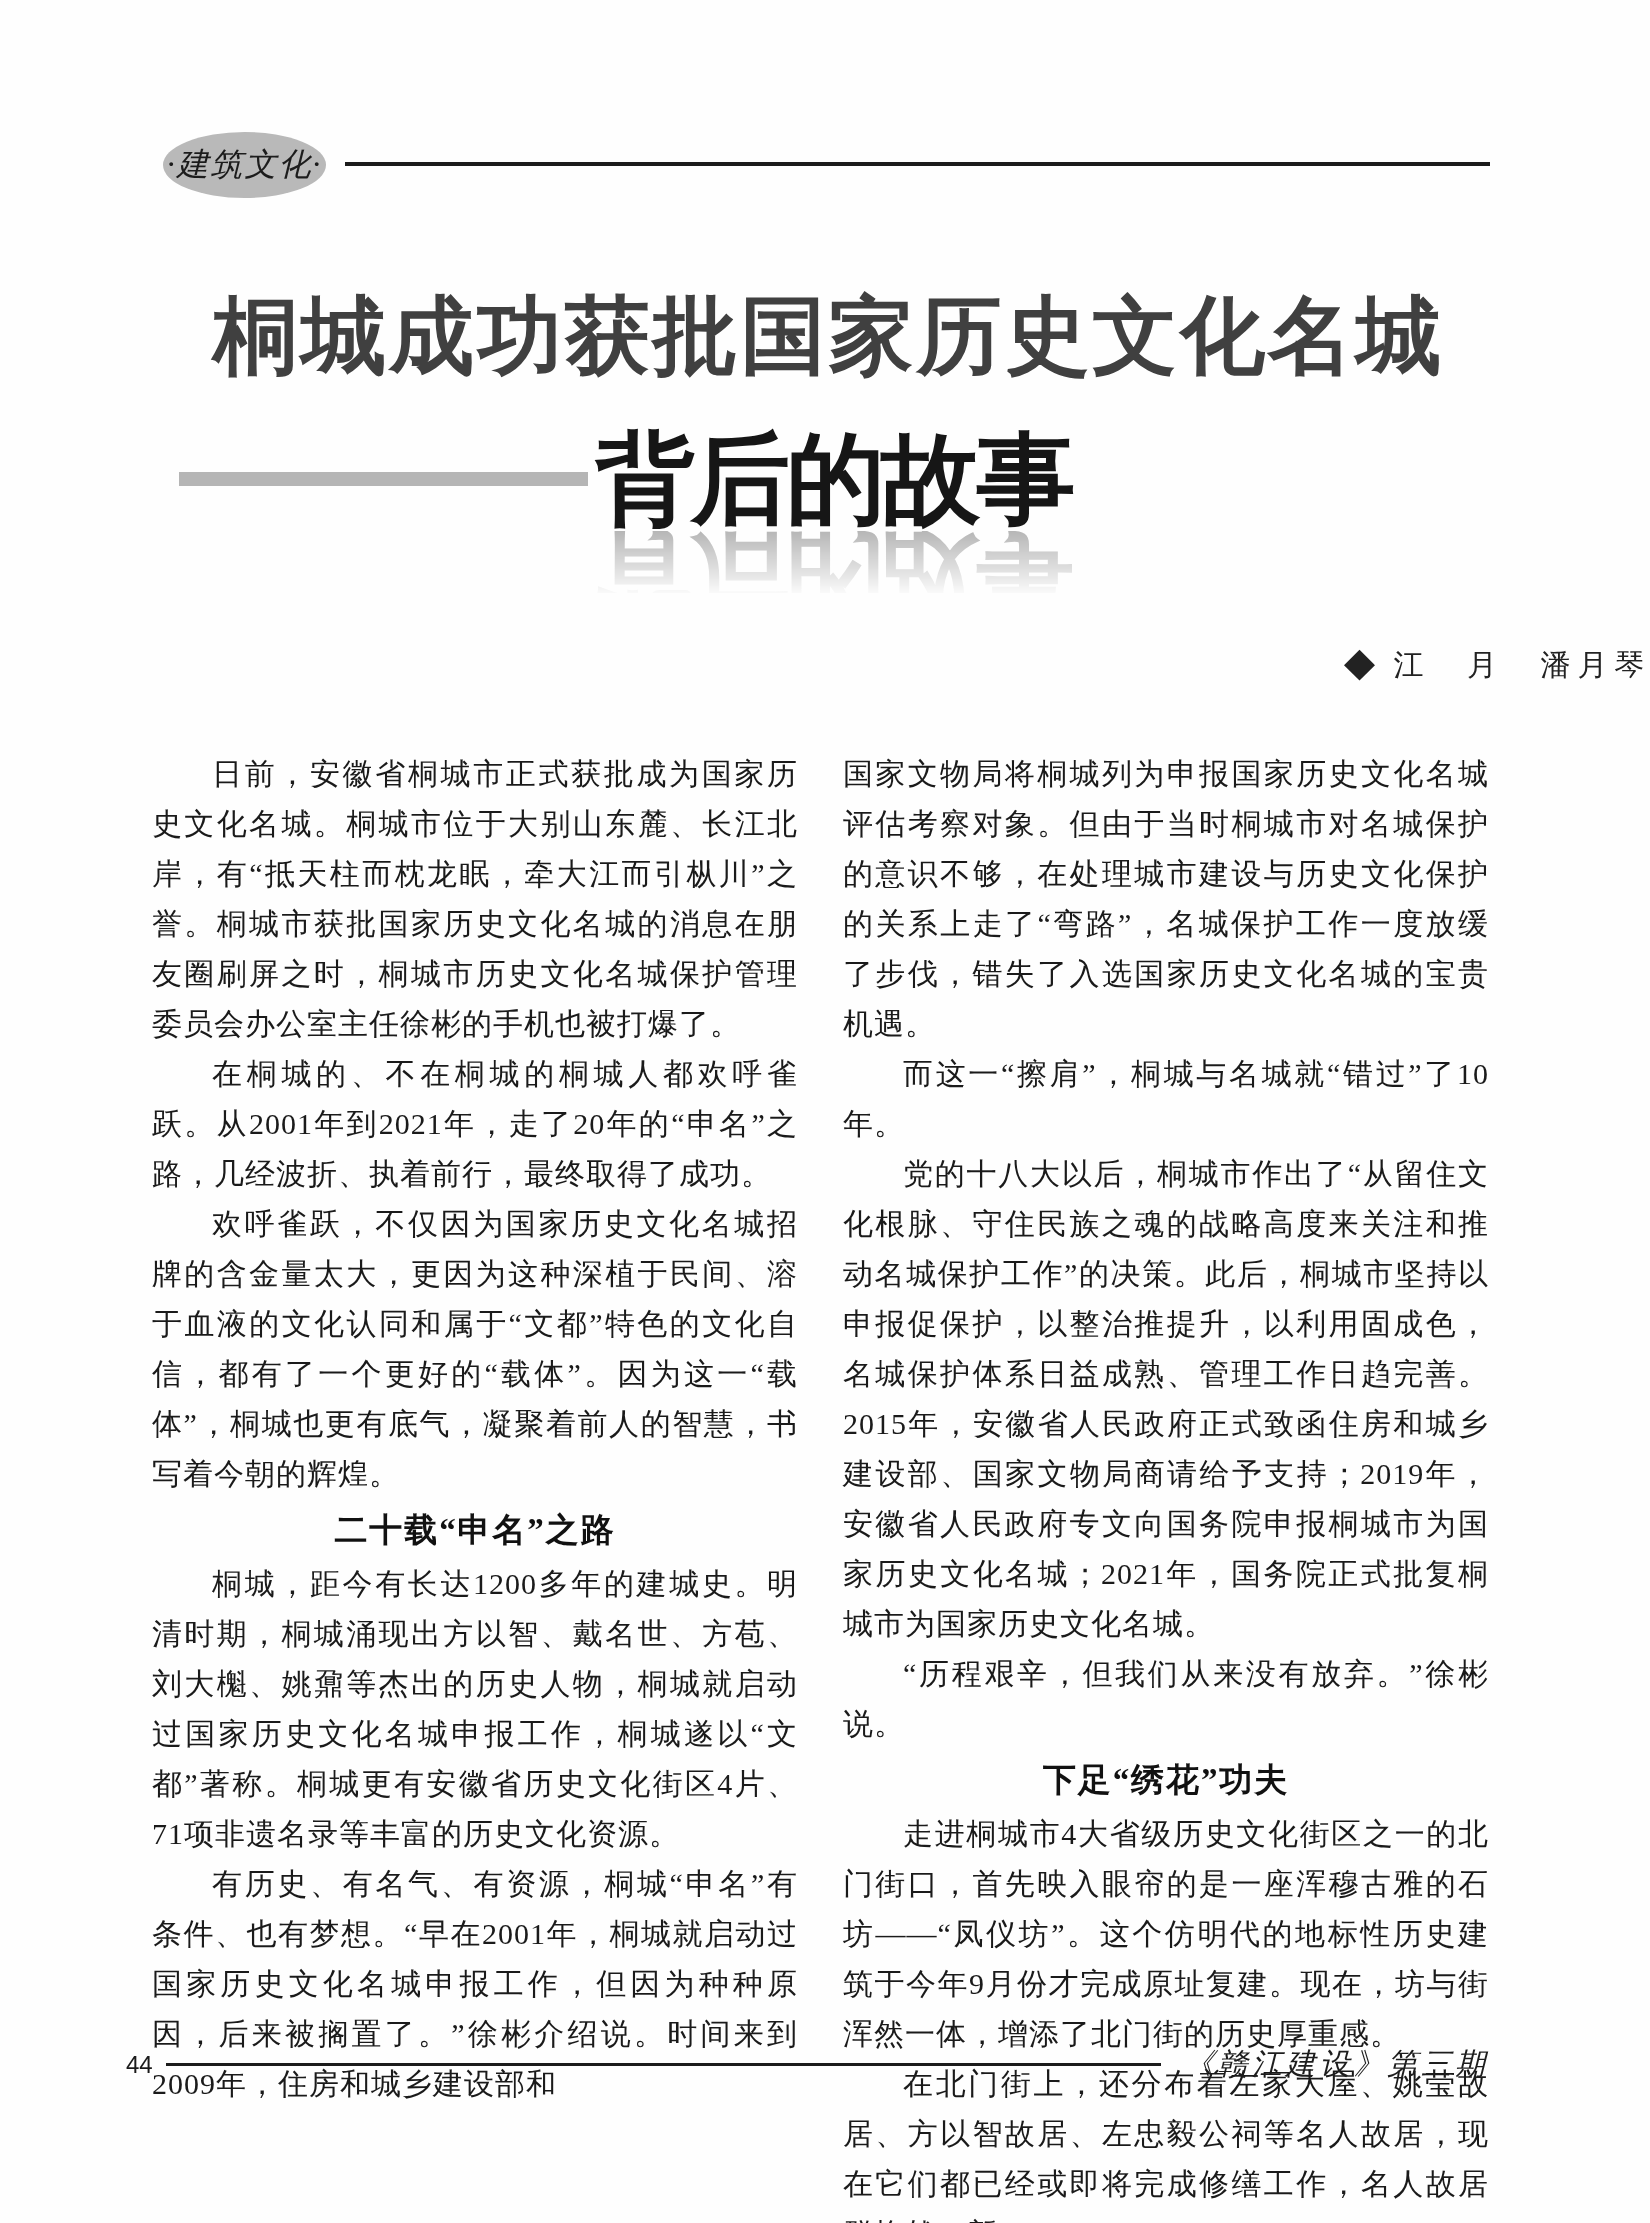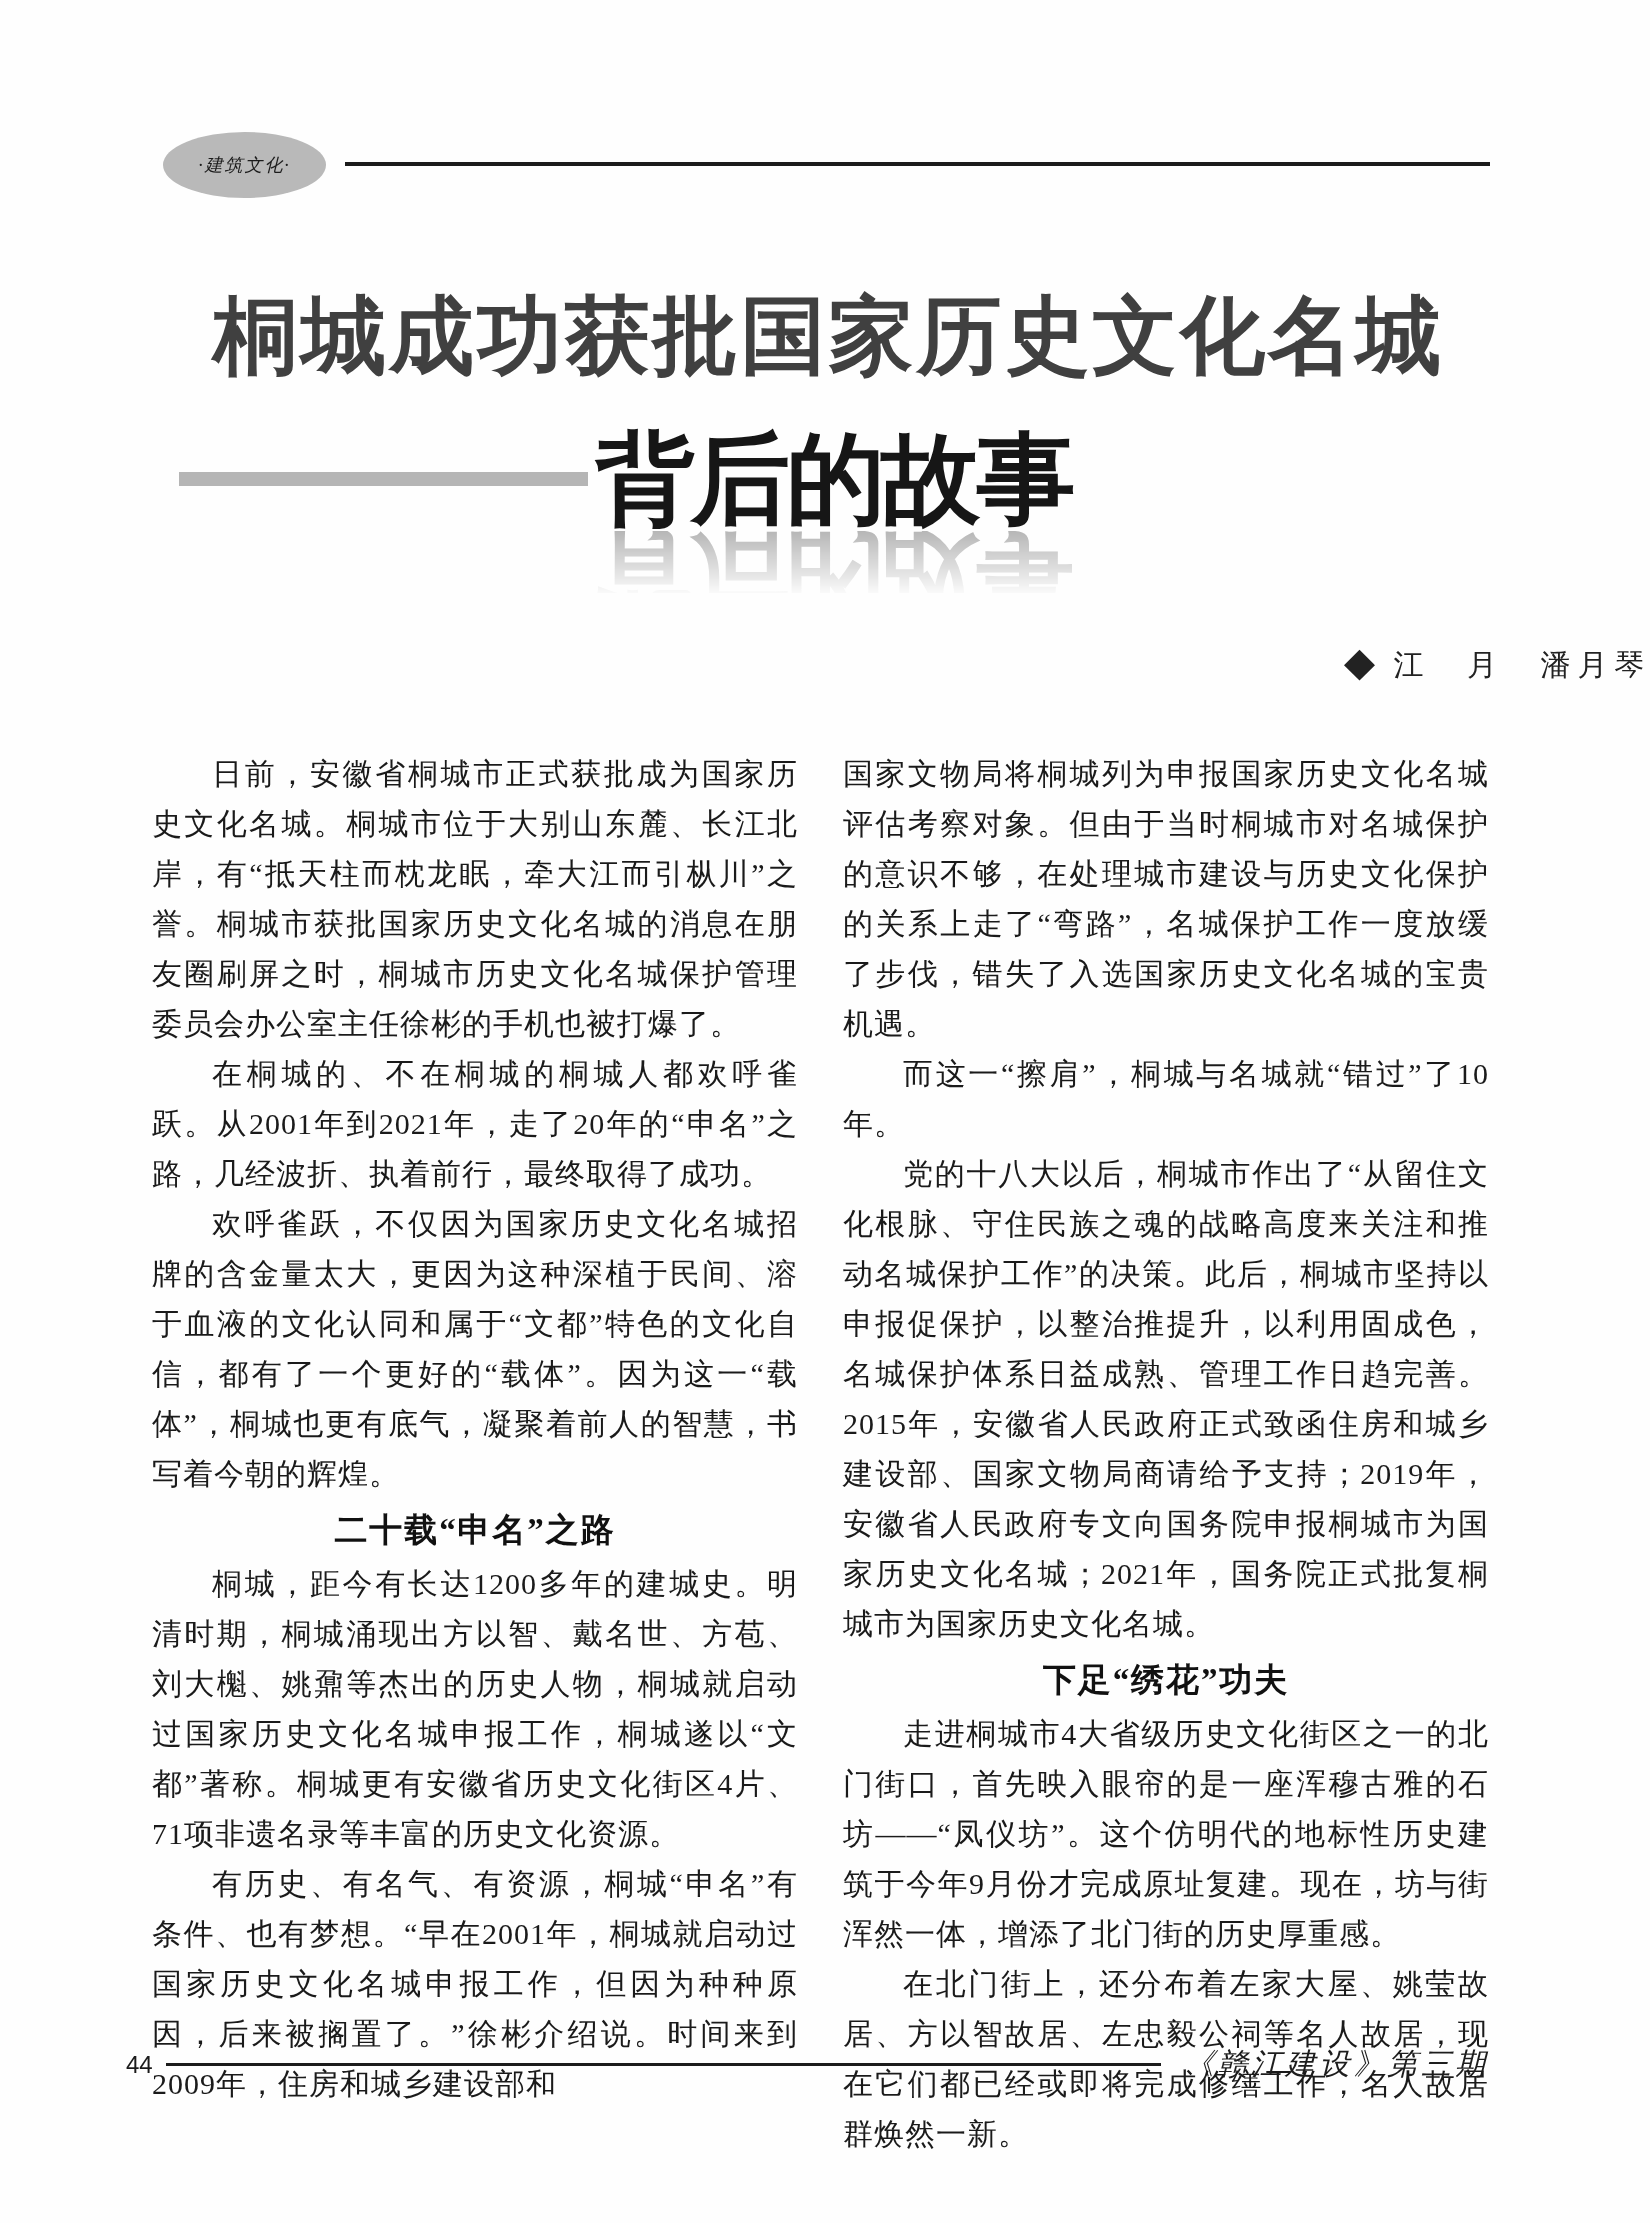--- a/index.html
+++ b/index.html
@@ -14,21 +14,21 @@
   }
   
   .category-badge{
     position:absolute;left:163px;top:132px;
     width:163px;height:66px;
     background:#b9b9b9;
     border-radius:50%;
     display:flex;align-items:center;justify-content:center;
   }
   .category-badge span{
-    font-size:18px;letter-spacing:1.9px;color:#1c1c1c;
+    font-size:32px;letter-spacing:1.9px;color:#1c1c1c;
     font-style:italic;
     font-family:"Liberation Serif", serif;
   }
   .header-rule{
     position:absolute;left:345px;top:162px;
     width:1145px;height:3.9px;background:#1b1b1b;
   }
   
   .main-title{
     position:absolute;left:3px;top:283px;width:100%;
@@ -140,20 +140,21 @@
       <p class="para indent">在桐城的、不在桐城的桐城人都欢呼雀跃。从2001年到2021年，走了20年的“申名”之路，几经波折、执着前行，最终取得了成功。</p>
       <p class="para indent">欢呼雀跃，不仅因为国家历史文化名城招牌的含金量太大，更因为这种深植于民间、溶于血液的文化认同和属于“文都”特色的文化自信，都有了一个更好的“载体”。因为这一“载体”，桐城也更有底气，凝聚着前人的智慧，书写着今朝的辉煌。</p>
       <h3 class="section-heading">二十载“申名”之路</h3>
       <p class="para indent">桐城，距今有长达1200多年的建城史。明清时期，桐城涌现出方以智、戴名世、方苞、刘大櫆、姚鼐等杰出的历史人物，桐城就启动过国家历史文化名城申报工作，桐城遂以“文都”著称。桐城更有安徽省历史文化街区4片、71项非遗名录等丰富的历史文化资源。</p>
       <p class="para indent">有历史、有名气、有资源，桐城“申名”有条件、也有梦想。“早在2001年，桐城就启动过国家历史文化名城申报工作，但因为种种原因，后来被搁置了。”徐彬介绍说。时间来到2009年，住房和城乡建设部和</p>
     </div>
     <div class="col">
       <p class="para">国家文物局将桐城列为申报国家历史文化名城评估考察对象。但由于当时桐城市对名城保护的意识不够，在处理城市建设与历史文化保护的关系上走了“弯路”，名城保护工作一度放缓了步伐，错失了入选国家历史文化名城的宝贵机遇。</p>
       <p class="para indent">而这一“擦肩”，桐城与名城就“错过”了10年。</p>
       <p class="para indent">党的十八大以后，桐城市作出了“从留住文化根脉、守住民族之魂的战略高度来关注和推动名城保护工作”的决策。此后，桐城市坚持以申报促保护，以整治推提升，以利用固成色，名城保护体系日益成熟、管理工作日趋完善。2015年，安徽省人民政府正式致函住房和城乡建设部、国家文物局商请给予支持；2019年，安徽省人民政府专文向国务院申报桐城市为国家历史文化名城；2021年，国务院正式批复桐城市为国家历史文化名城。</p>
+      <p class="para indent">“历程艰辛，但我们从来没有放弃。”徐彬说。</p>
       <h3 class="section-heading">下足“绣花”功夫</h3>
       <p class="para indent">走进桐城市4大省级历史文化街区之一的北门街口，首先映入眼帘的是一座浑穆古雅的石坊——“凤仪坊”。这个仿明代的地标性历史建筑于今年9月份才完成原址复建。现在，坊与街浑然一体，增添了北门街的历史厚重感。</p>
       <p class="para indent">在北门街上，还分布着左家大屋、姚莹故居、方以智故居、左忠毅公祠等名人故居，现在它们都已经或即将完成修缮工作，名人故居群焕然一新。</p>
     </div>
   </div>
 
   <div class="page-footer">
     <span class="page-number">44</span>
     <span class="footer-rule"></span>
     <span class="journal-title">《赣江建设》第三期</span>

